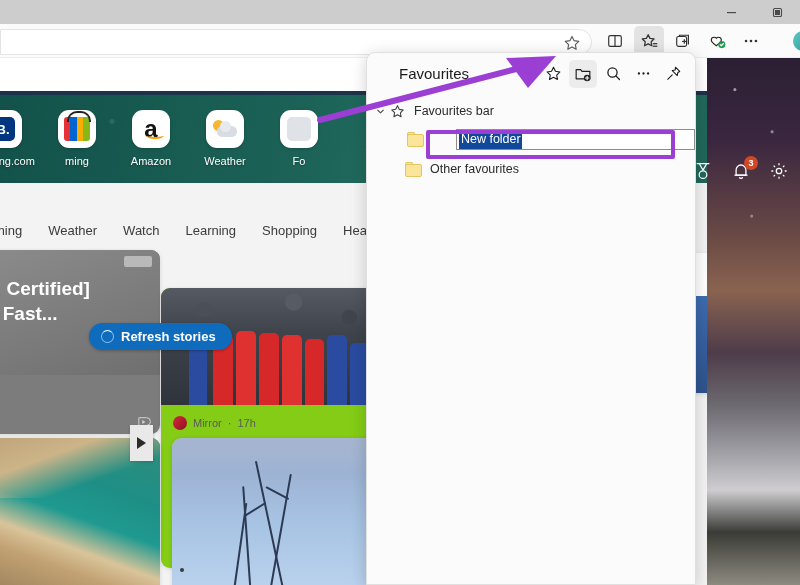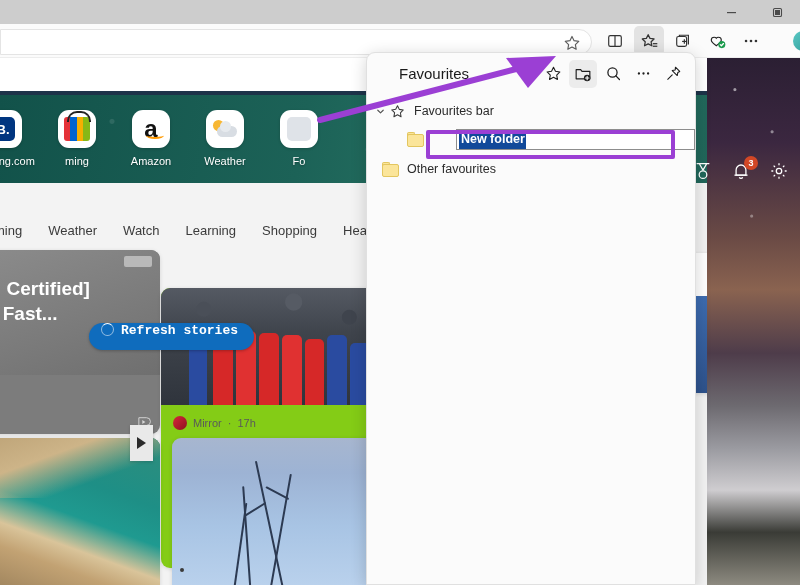--- a/index.html
+++ b/index.html
@@ -167,25 +167,24 @@
     font-size:19px; font-weight:bold; color:#ffffff; line-height:25px; }
   .ad-adchoice { position:absolute; right:9px; bottom:8px; width:14px; height:12px;
     color:#d7d7d7; }
 
   
   .refresh {
     position: absolute; left: 89px; top: 135px;
     height: 27px; padding: 0 16px 0 12px;
     background: #0f6cbd; color: #ffffff;
     border-radius: 14px;
-    display: flex; align-items: flex-start; gap: 7px;
+    display: flex; align-items: center; gap: 7px;
     font-size: 13px; font-weight: 600;
     box-shadow: 0 1px 3px rgba(0,0,0,.25);
     z-index: 6;
-    font-family: Liberation Mono, monospace;
   }
   .refresh .spin { width: 13px; height: 13px; border-radius: 50%;
     border: 1.8px solid rgba(255,255,255,.55); border-top-color: #ffffff; }
 
   
   .carousel-arrow {
     position: absolute; left: 130px; top: 237px;
     width: 23px; height: 36px;
     background: #e9e9e9;
     display: flex; align-items: center; justify-content: center;
@@ -315,21 +314,21 @@
   .folder-ic { width: 17px; height: 15px; margin-right: 8px; position: relative; }
   .folder-ic .fbody {
     position:absolute; left:0; top:2px; width:17px; height:13px;
     background:#fbe59a; border:1px solid #e3c65f; border-radius:2px;
   }
   .folder-ic .ftab {
     position:absolute; left:0; top:0px; width:8px; height:4px;
     background:#fbe59a; border:1px solid #e3c65f; border-bottom:none;
     border-radius:2px 2px 0 0;
   }
-  .row-other { padding-left: 15px; margin-top: 6px; }
+  .row-other { padding-left: 38px; margin-top: 6px; }
 
   
   .edit-wrap {
     position: relative; margin: 5px 0 0 0;
     padding-left: 40px;
     display: flex; align-items: center;
   }
   .annot-box {
     position: absolute; left: 59px; top: 1px;
     width: 249px; height: 29px;
@@ -341,21 +340,20 @@
   .name-input {
     position: relative;
     width: 240px; height: 21px;
     margin-left: 24px;
     background: #ffffff;
     border: 1px solid #8d8d8d;
     display: flex; align-items: center;
     padding: 0 0 0 2px;
     font-size: 12.5px;
     z-index: 2;
-    font-weight: bold;
   }
   .sel-text {
     background: #11499a; color: #ffffff;
     padding: 1px 1px 2px 2px; line-height: 16px;
   }
 
   
   .arrow-svg {
     position: absolute; left: 310px; top: 52px;
     width: 260px; height: 80px;

